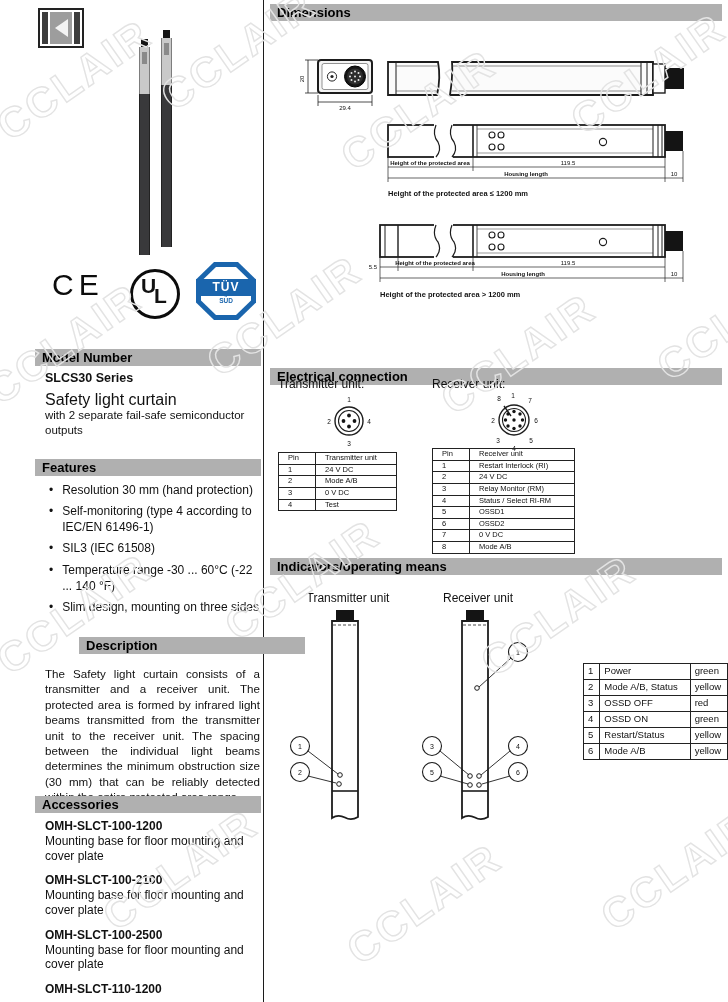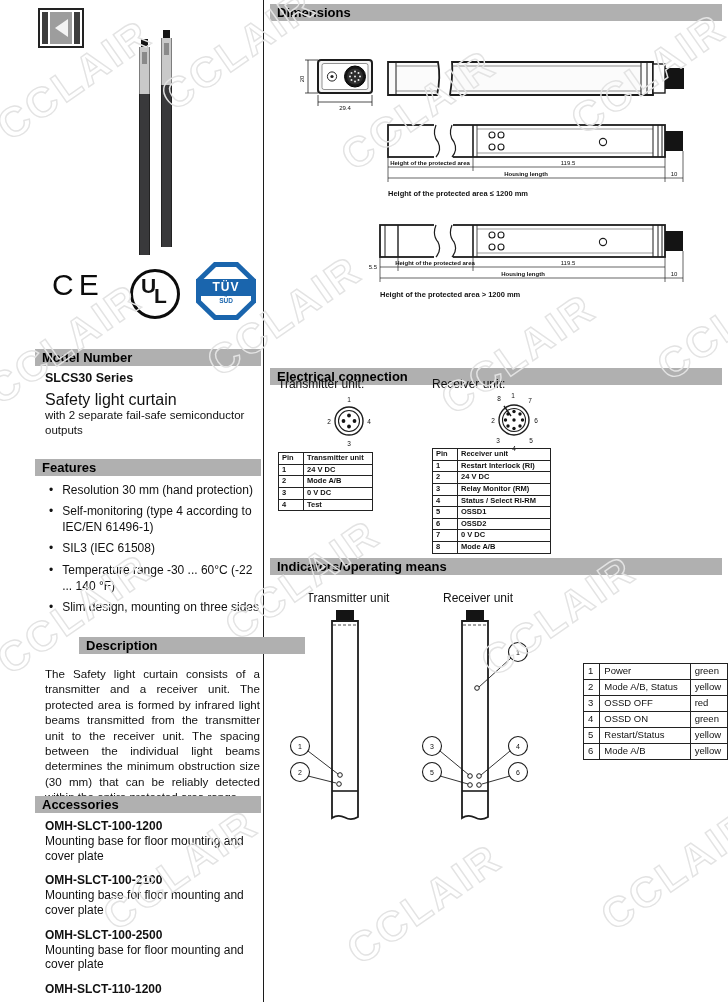--- a/index.html
+++ b/index.html
@@ -65,21 +65,21 @@
   .desc-text{left:45px;top:666px;width:215px;font-size:11.6px;line-height:1.33;text-align:justify;}
   .acc-wrap{left:45px;top:819px;width:219px;}
   .acc{margin-bottom:10px;}
   .acc-name{font-size:12px;font-weight:700;line-height:1.25;}
   .acc-desc{font-size:12px;line-height:1.22;}
 
   
   .elabel{font-size:12px;}
   table{border-collapse:collapse;}
   .pintable{position:absolute;font-size:7.5px;line-height:1.15;}
-  .pintable th,.pintable td{border:1px solid #222;padding:1px 3px;font-weight:700;text-align:left;white-space:nowrap;}
+  .pintable th,.pintable td{border:1px solid #222;padding:1px 9px;font-weight:400;text-align:left;white-space:nowrap;}
   .pintable thead th{border-bottom:1.5px solid #222;}
 
   
   .ind-title{position:absolute;width:120px;text-align:center;font-size:12px;}
   .legend{position:absolute;left:583px;top:663px;font-size:9.5px;line-height:1.15;}
   .legend td{border:1px solid #222;padding:2px 4px;white-space:nowrap;}
   .legend td.num{width:9px;text-align:left;}
   .legend td.lab{width:88px;}
   .legend td.col{width:30px;}
 

